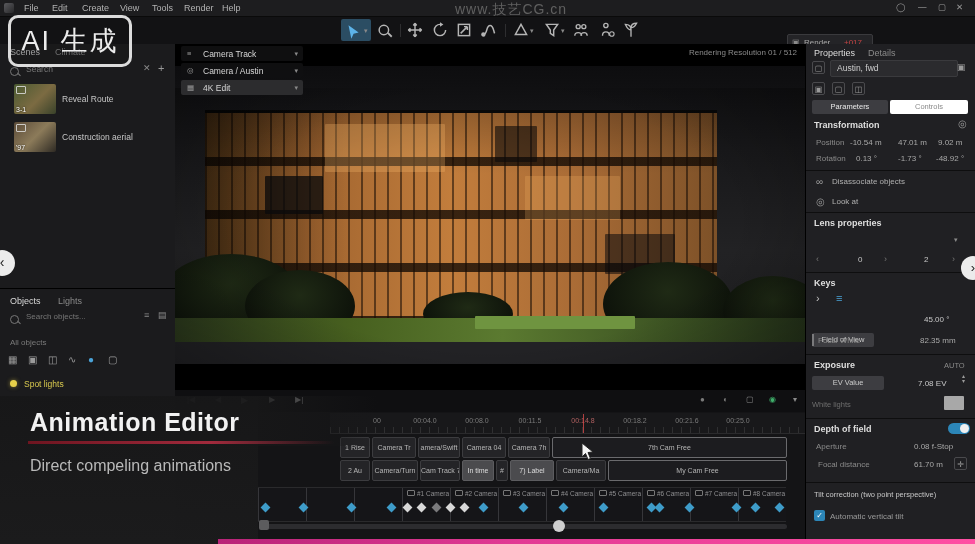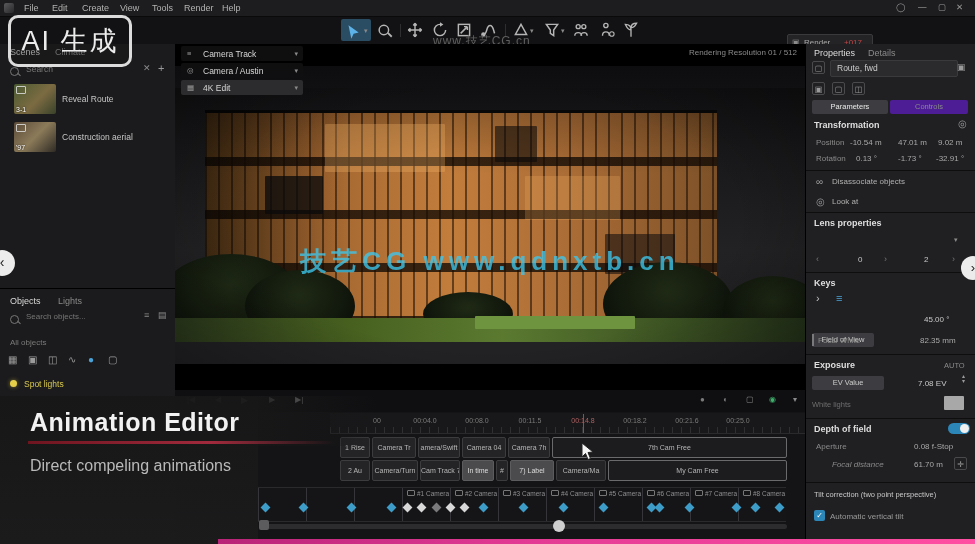--- a/index.html
+++ b/index.html
@@ -97,21 +97,21 @@
     color:#9a9a9a;font-size:8px;line-height:13px;text-align:center;box-sizing:border-box;}
   .input{position:absolute;background:#2b2b2e;border:1px solid #3a3a3d;border-radius:2px;
     color:#cccccc;font-size:8.5px;}
   
   .edge-btn{position:absolute;border-radius:50%;background:#ececec;color:#222;text-align:center;}
   #magenta-bar{left:218px;top:539px;width:757px;height:5px;
     background:linear-gradient(90deg,#b82478,#e23a94 40%,#ff4fa3);}
   #ai-badge{left:8px;top:15px;width:118px;height:46px;border:3px solid #dcdcdc;border-radius:10px;
     background:rgba(18,18,18,.25);color:#ececec;font-size:27px;letter-spacing:2px;
     text-align:center;line-height:46px;}
-  #wm-top{left:433px;top:1px;font-size:12px;color:#606060;letter-spacing:1px;margin-top:32px;}
+  #wm-top{left:455px;top:1px;font-size:14px;color:#606060;letter-spacing:1px;}
   .wicon{position:absolute;top:2px;font-size:8.5px;color:#9a9a9a;}
   #render-chip{left:787px;top:17px;width:84px;height:16px;background:#242427;border:1px solid #3a3a3d;
     border-radius:2px;}
   svg{display:block;}
 </style>
 </head>
 <body>
 
 <div id="app">
 
@@ -290,21 +290,20 @@
       <span class="cv caret">▾</span>
     </div>
     <div class="vp-dd" style="left:6px;top:36px;background:rgba(46,46,48,.96);">
       <span class="ic">▦</span>
       <span class="lbl">4K Edit</span>
       <span class="cv caret">▾</span>
     </div>
     <span class="abs" style="right:8px;top:4px;font-size:8px;color:#8a8a8a;">Rendering Resolution  01 / 512</span>
   </div>
 
-  <div id="wm-center" class="abs">技艺CG  www.qdnxtb.cn</div>
 
   <div id="transport" class="abs">
     <span class="tp" style="left:12px;">|◀</span>
     <span class="tp" style="left:40px;">◀</span>
     <span class="tp" style="left:66px;color:#d8d8d8;font-size:9px;">▶</span>
     <span class="tp" style="left:94px;">▶</span>
     <span class="tp" style="left:120px;">▶|</span>
     <span class="tp" style="left:525px;color:#7a7a7a;">●</span>
     <span class="tp" style="left:548px;color:#7a7a7a;">◐</span>
     <span class="tp" style="left:571px;color:#8a8a8a;">▢</span>
@@ -399,40 +398,40 @@
   <div id="overlayB" class="abs"></div>
   <div id="ov-title" class="abs">Animation Editor</div>
   <div id="ov-line" class="abs"></div>
   <div id="ov-sub" class="abs">Direct compeling animations</div>
 
   <div id="inspector" class="abs">
     <span class="abs" style="left:8px;top:4px;font-size:9px;color:#dcdcdc;">Properties</span>
     <span class="abs" style="left:62px;top:4px;font-size:9px;color:#8a8a8a;">Details</span>
 
     <span class="ibox" style="left:6px;top:17px;">▢</span>
-    <div class="input" style="left:24px;top:16px;width:120px;height:15px;line-height:15px;padding-left:6px;">Route, fwd</div>
+    <div class="input" style="left:24px;top:16px;width:120px;height:15px;line-height:15px;padding-left:6px;">Austin, fwd</div>
     <span class="abs" style="left:151px;top:18px;font-size:9px;color:#9a9a9a;">▣</span>
 
     <span class="ibox" style="left:6px;top:38px;">▣</span>
     <span class="ibox" style="left:26px;top:38px;">▢</span>
     <span class="ibox" style="left:46px;top:38px;">◫</span>
 
     <div class="chip" style="left:6px;top:56px;width:76px;background:#3d3d41;color:#e8e8e8;">Parameters</div>
-    <div class="chip" style="left:84px;top:56px;width:78px;background:#4c1d95;color:#8a8a8a;">Controls</div>
+    <div class="chip" style="left:84px;top:56px;width:78px;background:#ffffff;color:#8a8a8a;">Controls</div>
 
     <span class="abs sec-h" style="left:8px;top:76px;">Transformation</span>
     <span class="abs" style="left:152px;top:74px;font-size:10px;color:#9a9a9a;">◎</span>
     <span class="abs flabel" style="left:10px;top:94px;">Position</span>
     <span class="abs fval red" style="left:44px;top:94px;">-10.54 m</span>
     <span class="abs fval" style="left:92px;top:94px;">47.01 m</span>
     <span class="abs fval" style="left:132px;top:94px;">9.02 m</span>
     <span class="abs flabel" style="left:10px;top:110px;">Rotation</span>
     <span class="abs fval red" style="left:50px;top:110px;">0.13 °</span>
     <span class="abs fval" style="left:92px;top:110px;">-1.73 °</span>
-    <span class="abs fval" style="left:130px;top:110px;">-32.91 °</span>
+    <span class="abs fval" style="left:130px;top:110px;">-48.92 °</span>
     <div class="divider" style="top:126px;"></div>
     <span class="abs" style="left:10px;top:132px;font-size:10px;color:#9a9a9a;">∞</span>
     <span class="abs" style="left:26px;top:133px;font-size:8px;color:#b0b0b0;">Disassociate objects</span>
     <span class="abs" style="left:10px;top:152px;font-size:10px;color:#9a9a9a;">◎</span>
     <span class="abs" style="left:26px;top:153px;font-size:8px;color:#b0b0b0;">Look at</span>
     <div class="divider" style="top:168px;"></div>
 
     <span class="abs sec-h" style="left:8px;top:174px;">Lens properties</span>
     <span class="abs caret" style="left:148px;top:192px;">▾</span>
     <span class="abs" style="left:10px;top:210px;font-size:9px;color:#777;">‹</span>
@@ -458,21 +457,21 @@
     <span class="abs fval" style="left:112px;top:335px;color:#c8c8c8;">7.08 EV</span>
     <span class="abs" style="left:156px;top:330px;font-size:6px;color:#9a9a9a;line-height:5px;"><span>▴</span><br><span>▾</span></span>
     <span class="abs" style="left:6px;top:356px;font-size:7.5px;color:#6e6e6e;">White lights</span>
     <span class="abs" style="left:138px;top:352px;width:20px;height:14px;background:#a8a8a8;border-radius:1px;"></span>
     <div class="divider" style="top:374px;"></div>
 
     <span class="abs sec-h" style="left:8px;top:380px;">Depth of field</span>
     <span class="toggle" style="left:142px;top:379px;"></span>
     <span class="abs flabel" style="left:10px;top:398px;">Aperture</span>
     <span class="abs fval" style="left:108px;top:398px;">0.08 f-Stop</span>
-    <span class="abs flabel" style="left:26px;top:416px;font-style:italic;">Focal distance</span>
+    <span class="abs flabel" style="left:12px;top:416px;">Focal distance</span>
     <span class="abs fval" style="left:108px;top:416px;">61.70 m</span>
     <span class="ibox" style="left:148px;top:413px;">✛</span>
     <div class="divider" style="top:438px;"></div>
 
     <span class="abs" style="left:8px;top:446px;font-size:7.5px;color:#c8c8c8;white-space:nowrap;">Tilt correction (two point perspective)</span>
     <span class="checkbox" style="left:8px;top:466px;">✓</span>
     <span class="abs" style="left:24px;top:468px;font-size:8px;color:#9a9a9a;">Automatic vertical tilt</span>
   </div>
 
   <div class="edge-btn" style="left:-11px;top:250px;width:26px;height:26px;font-size:14px;line-height:25px;"><span>‹</span></div>

